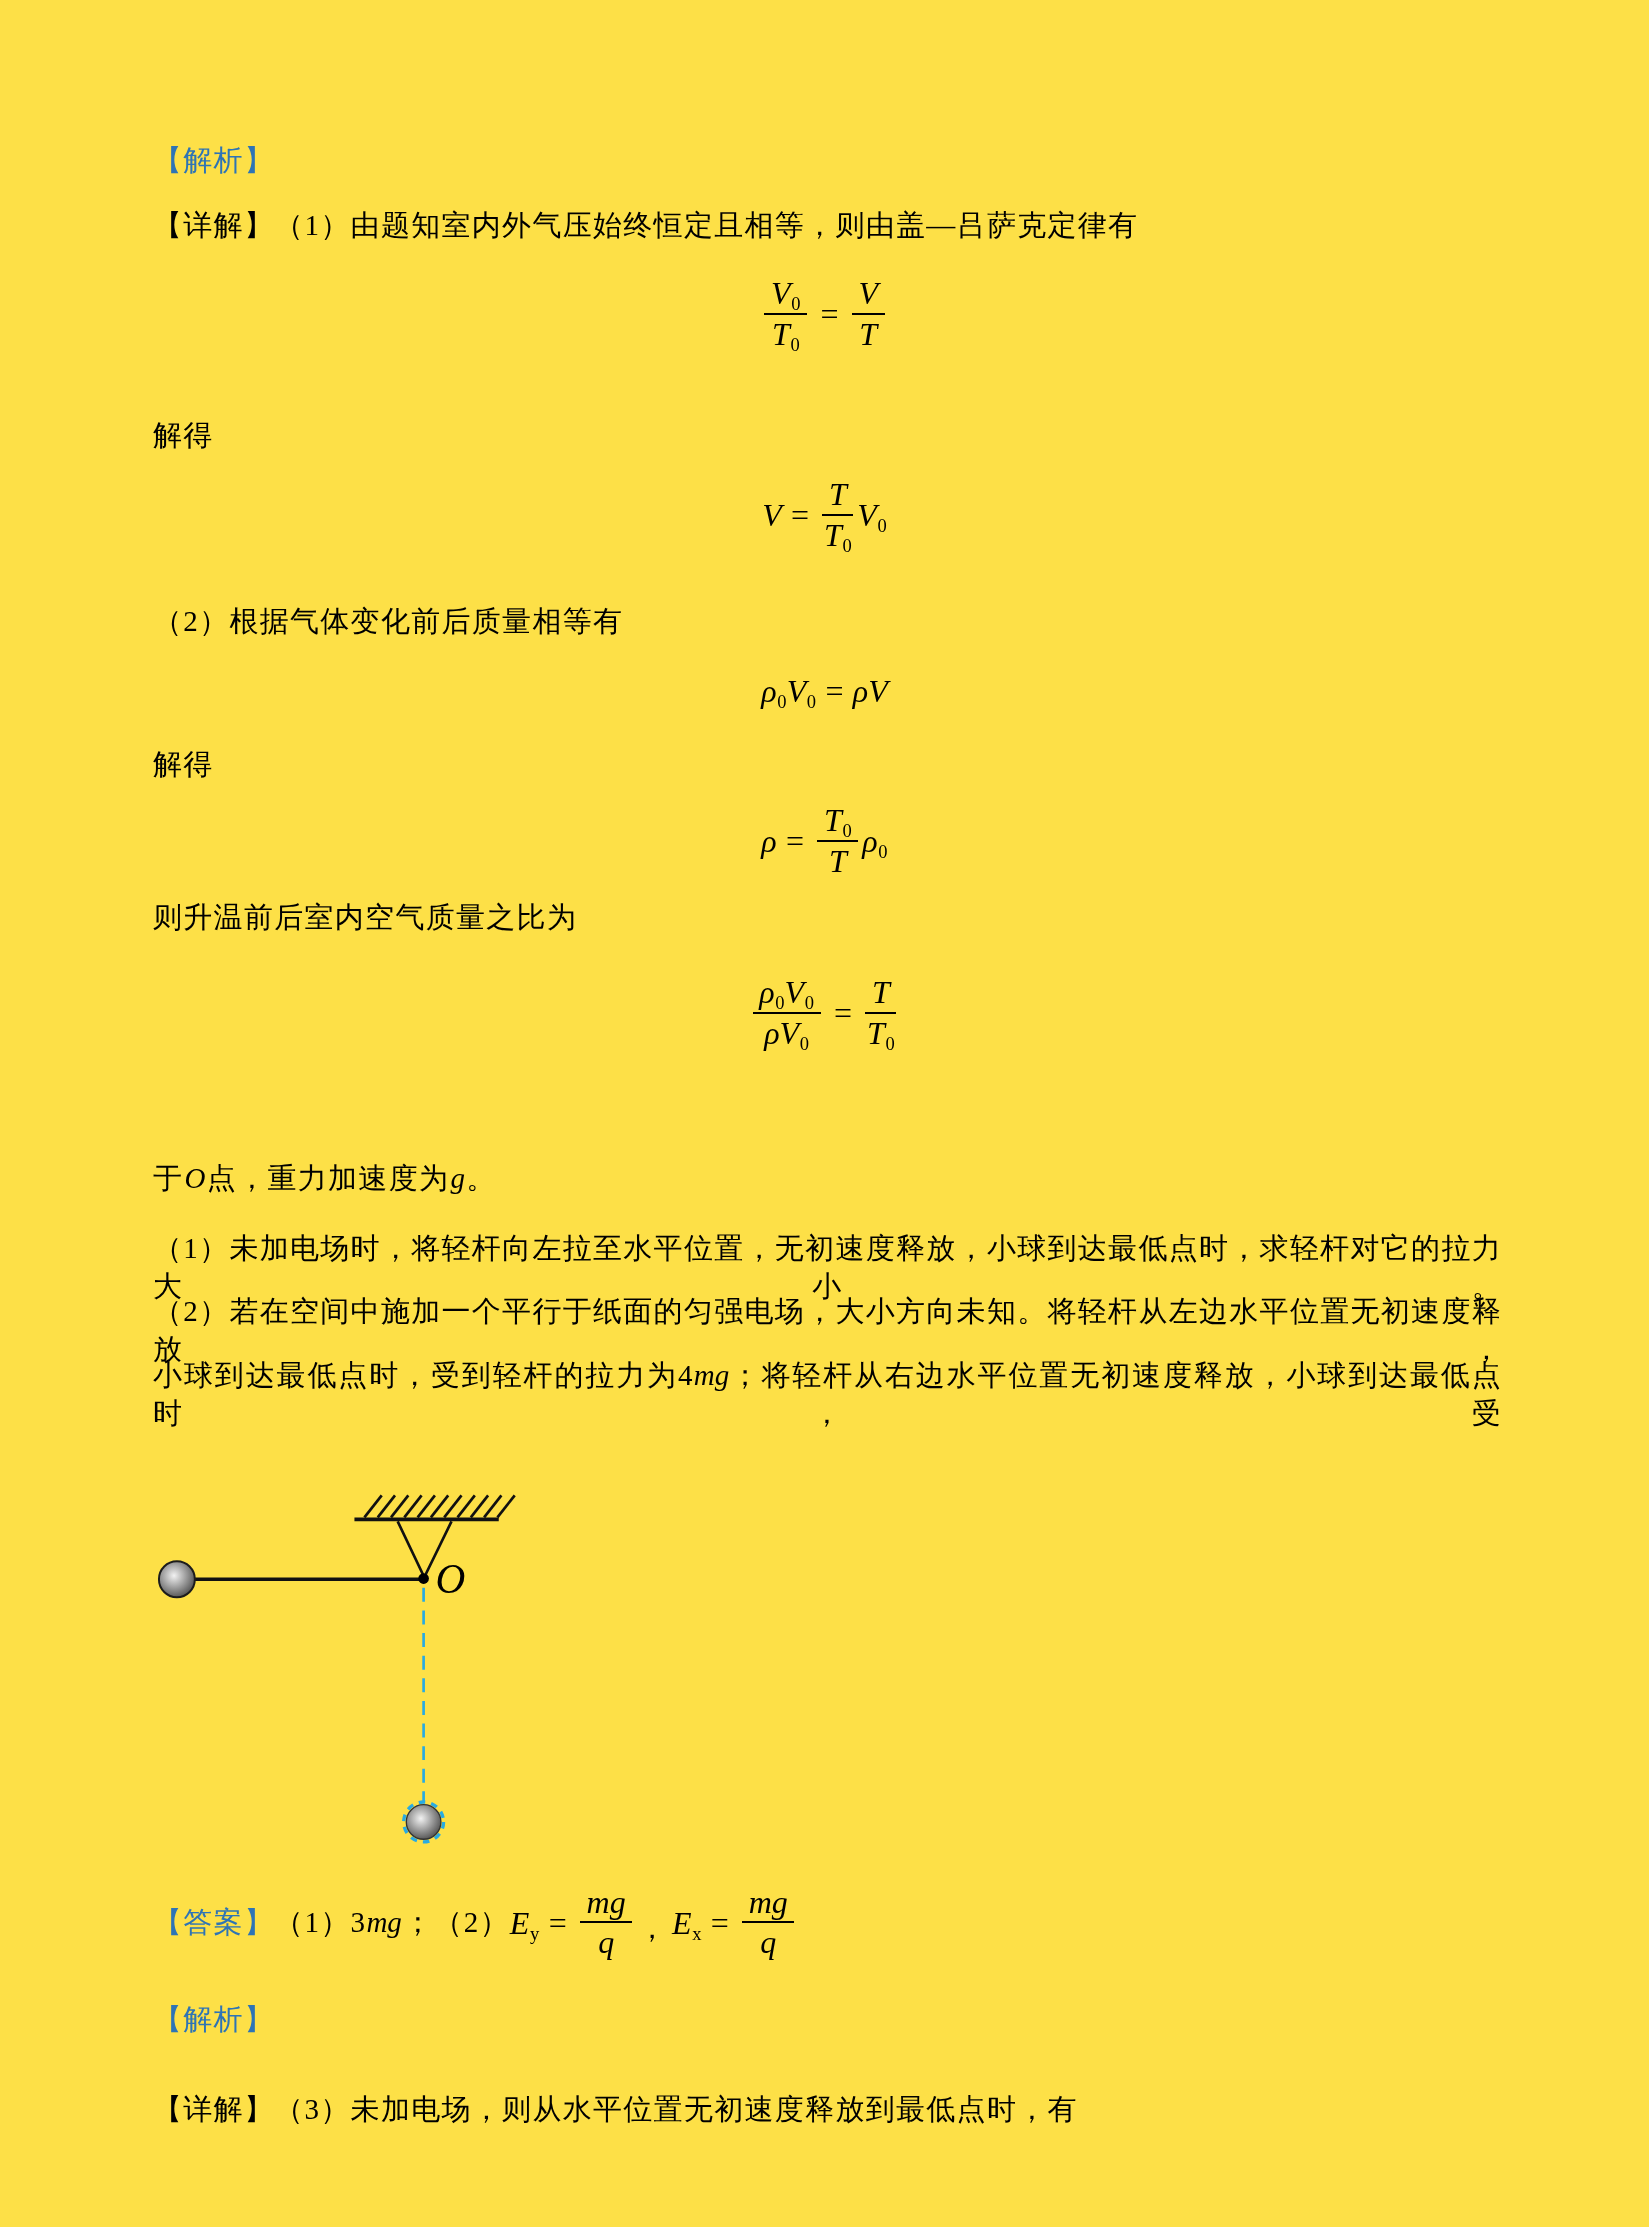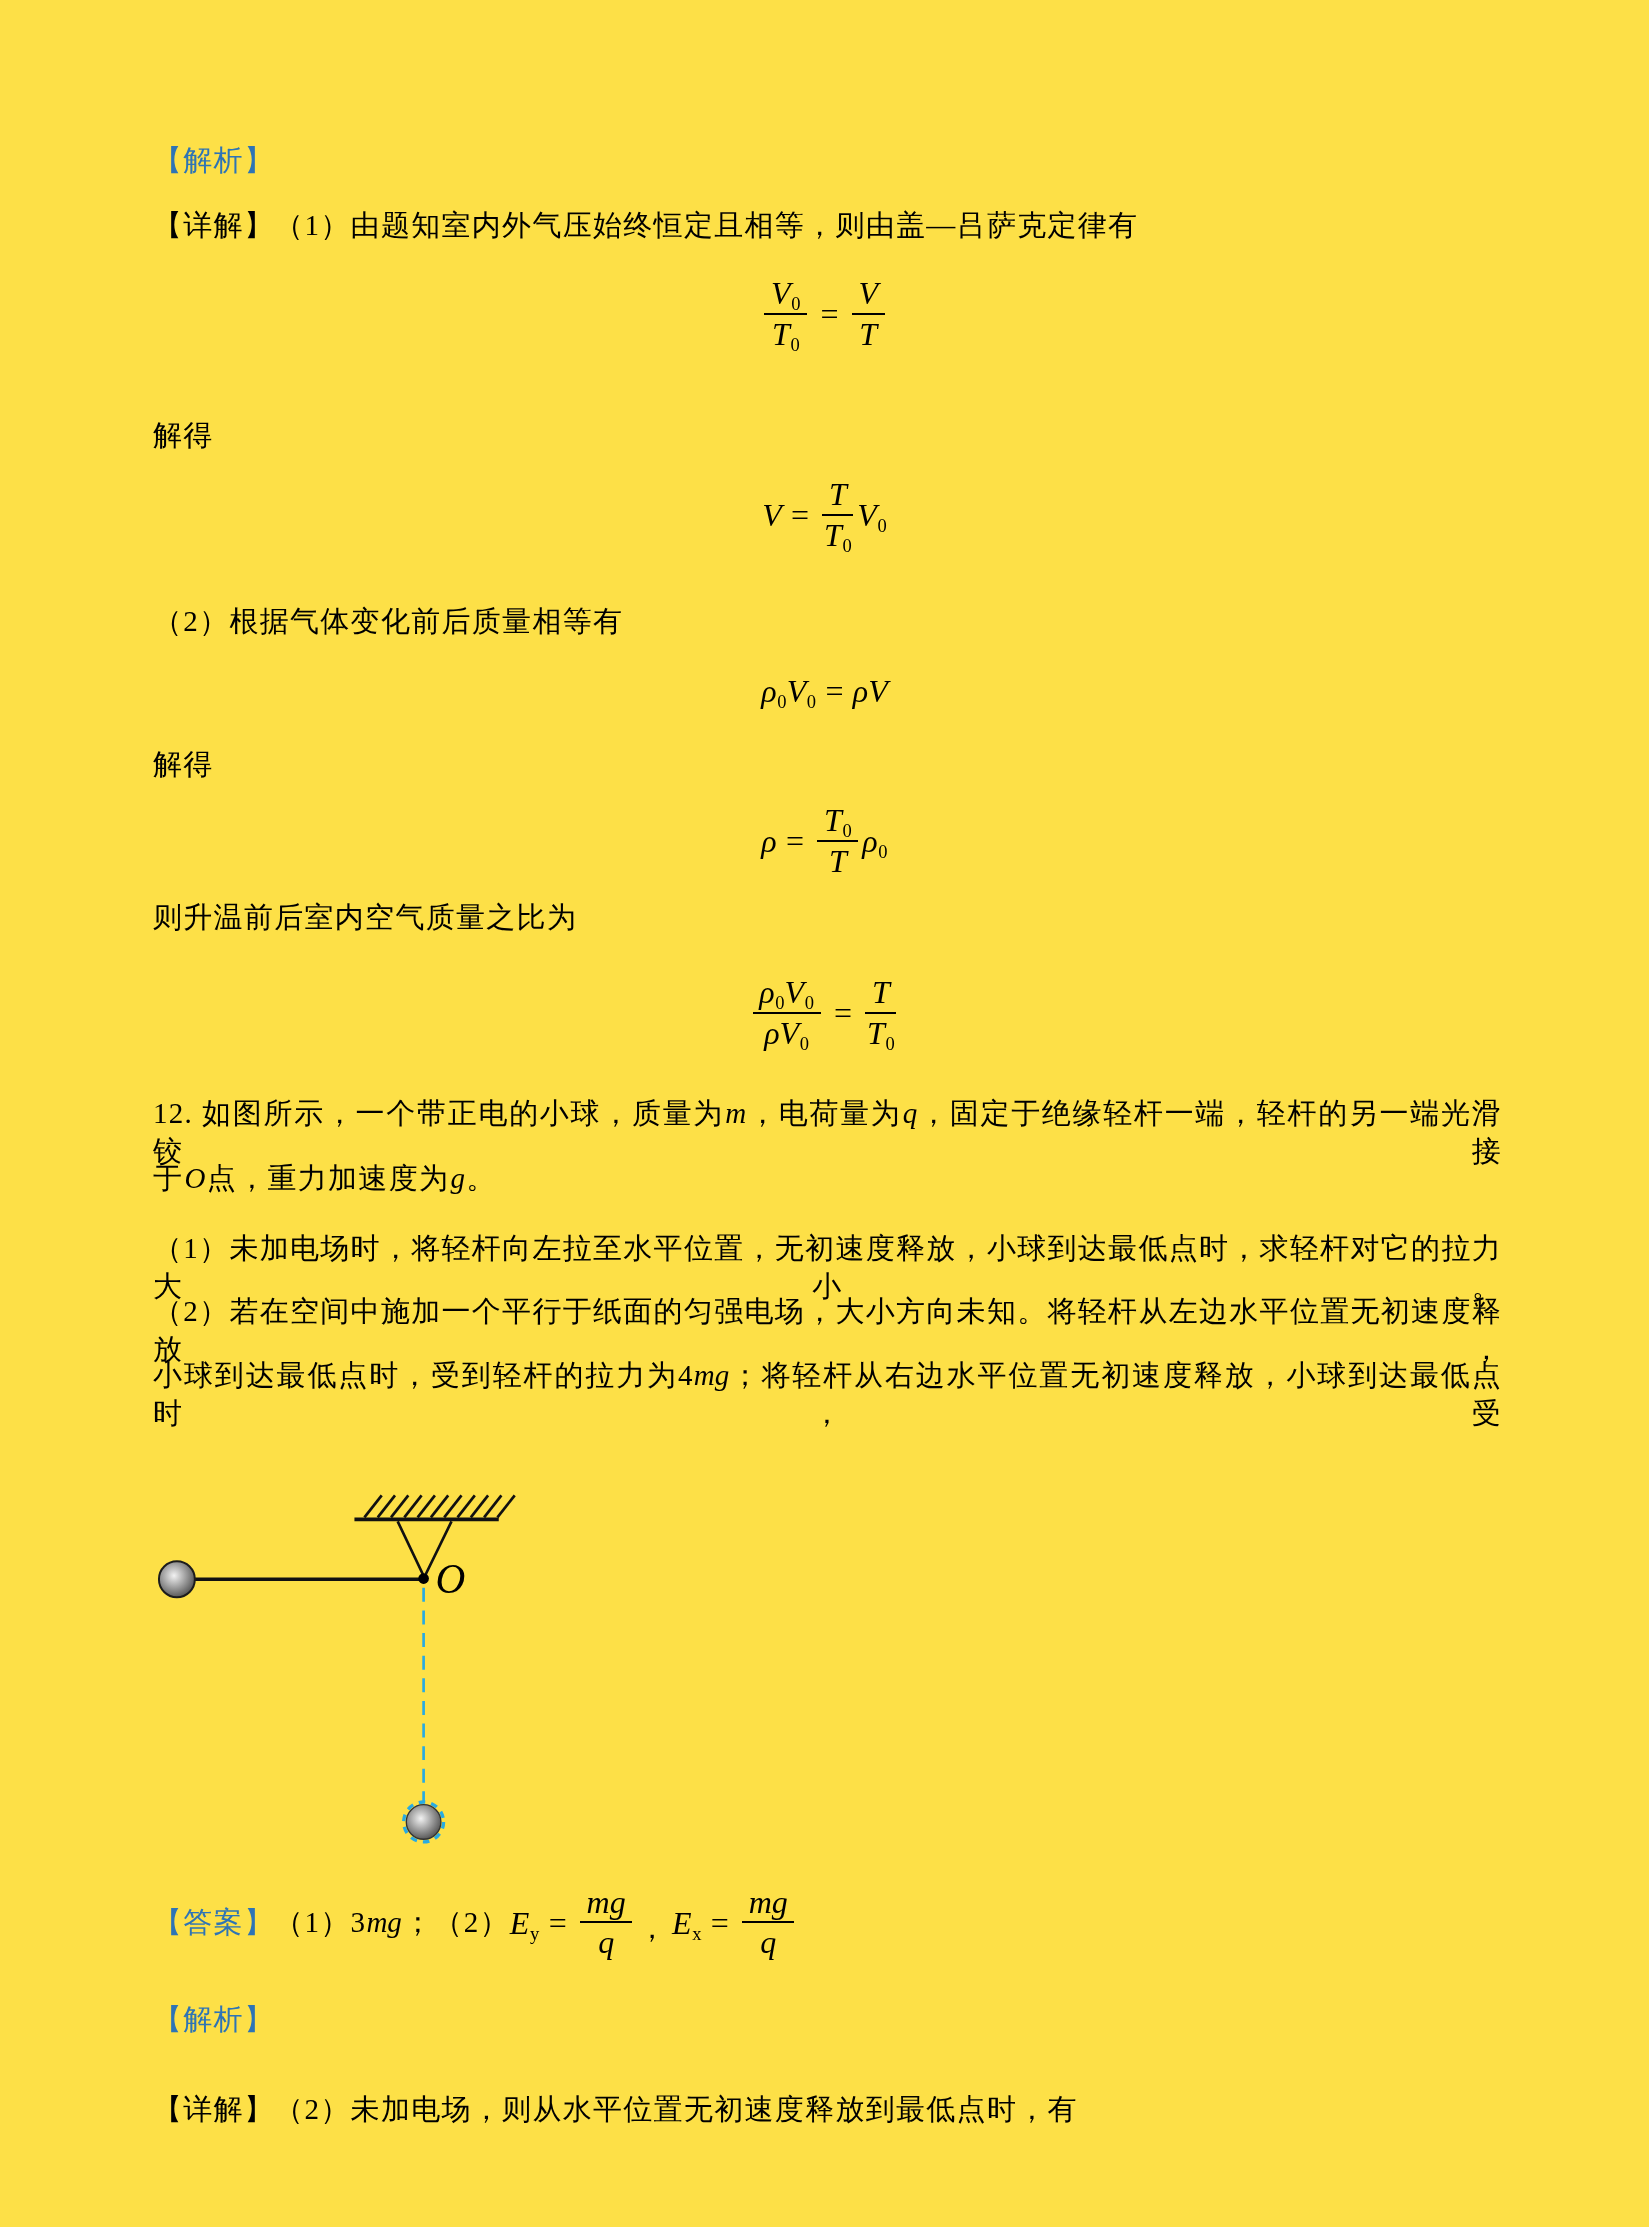--- a/index.html
+++ b/index.html
@@ -168,21 +168,20 @@
           <span class="fnum">
             <span class="mv">T</span>
           </span>
           <span class="fden">
             <span class="mv">T<sub class="msub">0</sub></span>
           </span>
         </span>
       </span>
   </div>
 
-  <div class="cn j" style="top:1095px"><span class="t">12. 如图所示，一个带正电的小球，质量为</span><span class="v">m</span><span class="t">，电荷量为</span><span class="v">q</span><span class="t">，固定于绝缘轻杆一端，轻杆的另一端光滑铰接</span></div>
   <div class="cn" style="top:1160px"><span class="t">于</span><span class="v">O</span><span class="t">点，重力加速度为</span><span class="v">g</span><span class="t">。</span></div>
   <div class="cn j" style="top:1230px"><span class="t">（1）未加电场时，将轻杆向左拉至水平位置，无初速度释放，小球到达最低点时，求轻杆对它的拉力大小。</span></div>
   <div class="cn j" style="top:1293px"><span class="t">（2）若在空间中施加一个平行于纸面的匀强电场，大小方向未知。将轻杆从左边水平位置无初速度释放，</span></div>
   <div class="cn j" style="top:1357px"><span class="t">小球到达最低点时，受到轻杆的拉力为</span><span class="n">4</span><span class="v">mg</span><span class="t">；将轻杆从右边水平位置无初速度释放，小球到达最低点时，受</span></div>
 
   <div class="figure-wrap">
     <svg width="399" height="356" viewBox="0 0 600 535">
       <defs>
         <radialGradient id="ballGrad" cx="42%" cy="40%" r="65%">
           <stop offset="0%" stop-color="#f2f2f2"></stop>
@@ -247,16 +246,16 @@
             <span class="mv">mg</span>
           </span>
           <span class="fden">
             <span class="mv">q</span>
           </span>
         </span>
       </span>
   </div>
 
   <div class="cn blue" style="top:2001px">【解析】</div>
-  <div class="cn" style="top:2091px"><span class="t">【详解】（2）未加电场，则从水平位置无初速度释放到最低点时，有</span></div>
+  <div class="cn" style="top:2091px"><span class="t">【详解】（3）未加电场，则从水平位置无初速度释放到最低点时，有</span></div>
 
 </div>
 
 
 </body></html>

